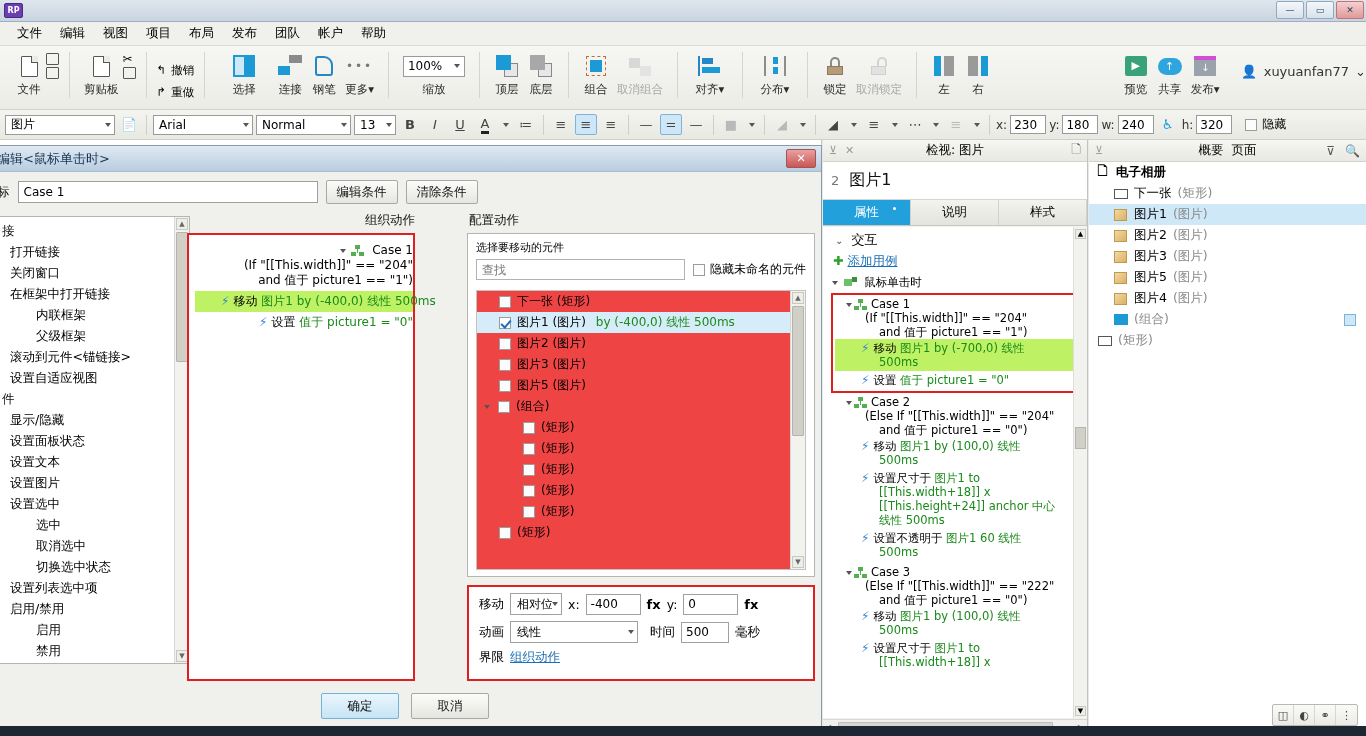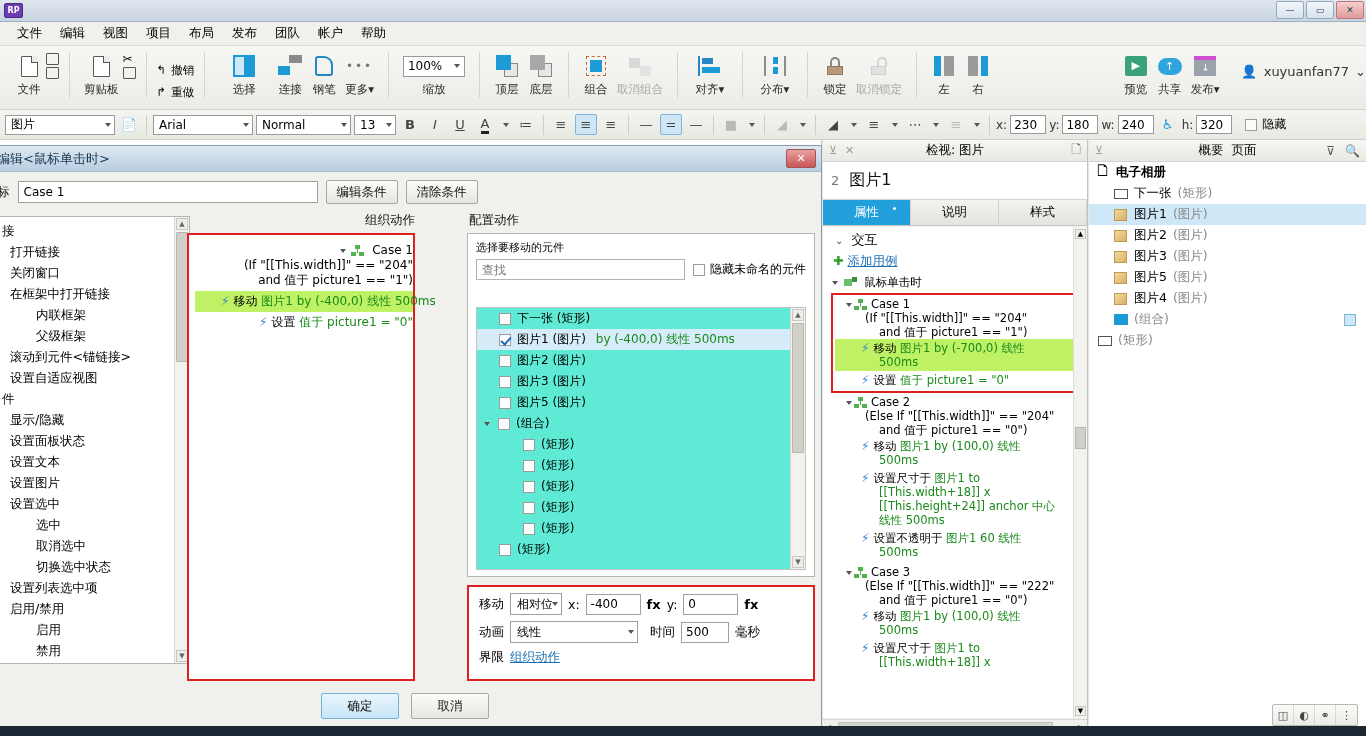--- a/index.html
+++ b/index.html
@@ -142,21 +142,21 @@
   .cfgpanel{border:1px solid #b6b6b0;background:#fff;height:344px;position:relative;}
   .cfglbl{font-size:11px;padding:6px 0 4px 8px;}
   #searchrow{display:flex;align-items:center;padding:0 8px;gap:8px;}
   #searchinput{flex:1;height:21px;border:1px solid #b3b3b3;background:#fff;font-size:12px;padding:0 5px;color:#999;
      font-family:"DejaVu Sans","Liberation Sans",sans-serif;}
   .chkline{display:flex;align-items:center;gap:5px;font-size:12px;}
   .cb{width:12px;height:12px;border:1px solid #9c9c9c;background:#fcfcfc;display:inline-block;position:relative;}
   .cb.checked:after{content:"";position:absolute;left:3px;top:0px;width:4px;height:8px;
      border:solid #1c6bbd;border-width:0 2px 2px 0;transform:rotate(42deg);}
   #widgetlist{position:absolute;left:8px;right:8px;top:56px;bottom:6px;border:1px solid #c4c4be;
-     background:#5eead4;overflow:hidden;margin-top:17px;}
+     background:#ef4444;overflow:hidden;}
   .wrow{height:21px;display:flex;align-items:center;padding-left:22px;font-size:12px;gap:6px;white-space:nowrap;}
   .wrow.sel{background:#d6ecf9;}
   .wrow.ind{padding-left:46px;}
   #movebox{position:absolute;left:0;right:0;bottom:0;height:96px;border:2px solid #e02020;background:#fff;}
   .mrow{display:flex;align-items:center;gap:6px;padding:6px 0 0 10px;font-size:12.5px;}
   .mrow input{height:21px;border:1px solid #a0a0a0;font-size:12px;padding:0 4px;background:#fff;
      font-family:"DejaVu Sans","Liberation Sans",sans-serif;}
   .ddn{height:22px;border:1px solid #a0a0a0;background:#fff;display:flex;align-items:center;
      justify-content:space-between;padding:0 3px 0 6px;font-size:12px;}
   .fx{font-weight:bold;font-size:13px;}

